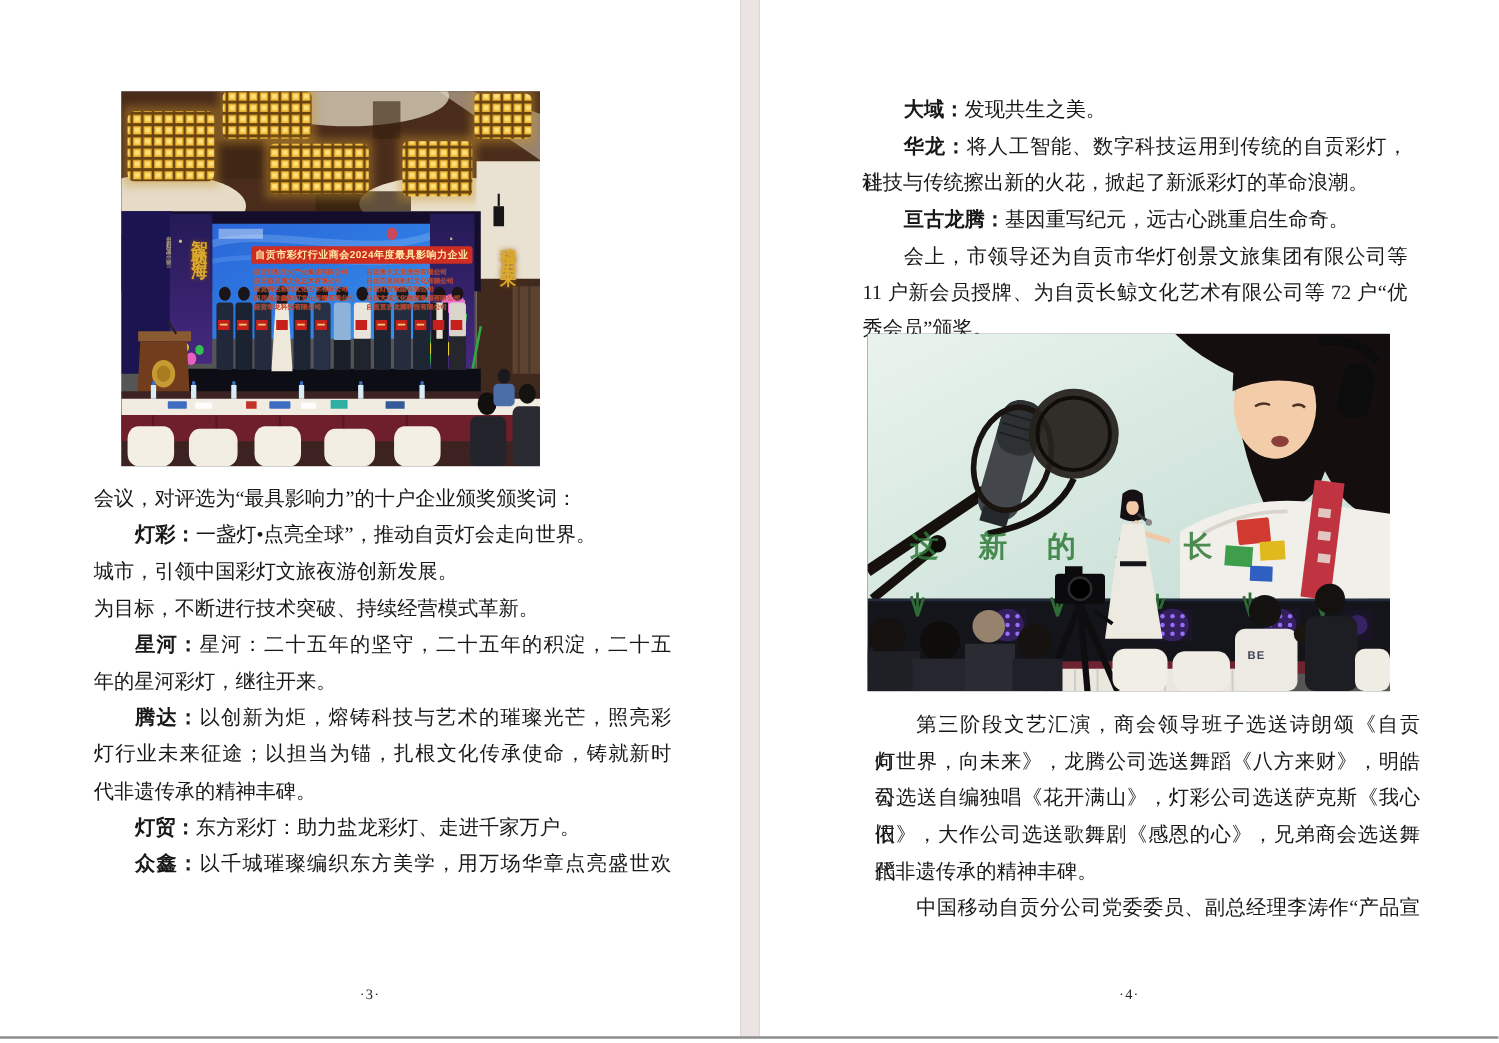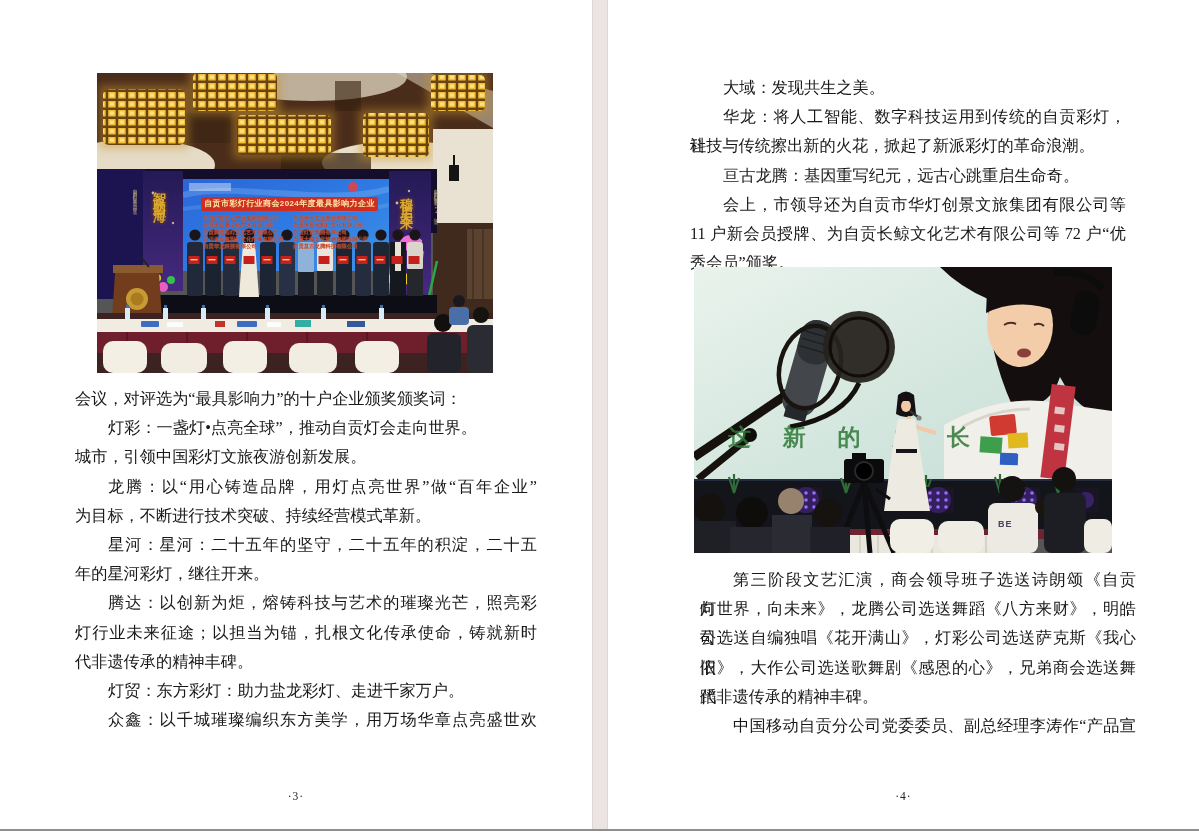--- a/index.html
+++ b/index.html
@@ -11,29 +11,29 @@
   .seam{position:absolute;left:592px;top:0;width:16px;height:830px;background:#ece4e2;
         border-left:1px solid #e0d6d4;border-right:1px solid #e0d6d4;box-sizing:border-box;}
   .bottom-rule{position:absolute;left:0;top:829px;width:1199px;height:2px;background:#8f8f8f;}
 
   
   .text-block{position:absolute;}
   .tb-p3{left:75px;top:385px;width:462px;}
   .tb-p4-top{left:82px;top:74px;width:436px;}
   .tb-p4-bottom{left:92px;top:566px;width:436px;}
   .tline{font-size:16.2px;line-height:29.2px;height:29.2px;color:#181818;text-align:left;}
-  .tline b{font-weight:400;}
+  .tline b{font-weight:700;}
   .tline.ind{text-indent:33px;}
   .tline.just{text-align:justify;text-align-last:justify;}
   .pagenum{position:absolute;top:790px;left:0;width:100%;text-align:center;
            font-size:11.5px;color:#222;letter-spacing:1px;}
 
   
   .photo{position:absolute;overflow:hidden;background:#555;}
-  .photo-award{left:97px;top:73px;width:396px;height:300px;}
+  .photo-award{left:97px;top:73px;width:335px;height:300px;}
   .photo-sing{left:86px;top:267px;width:418px;height:286px;}
   .photo svg{display:block;width:100%;height:100%;}
 
   
   .banner{position:absolute;left:104px;top:124px;width:177px;height:14px;background:#cf2d22;
           border-radius:2px;display:flex;align-items:center;justify-content:center;}
   .banner span{font:bold 8px/1 "Liberation Sans",sans-serif;color:#ffe9a2;letter-spacing:.4px;white-space:nowrap;}
   .companies{position:absolute;top:142px;width:88px;color:#bd3a2b;
              font:bold 5.4px/6.9px "Liberation Sans",sans-serif;text-shadow:0 0 1px rgba(255,214,110,.45);}
   .companies.c1{left:106px;} .companies.c2{left:196px;}
@@ -303,21 +303,20 @@
       <div class="vslogan vs-left">智联四海</div>
       <div class="vslogan vs-right">穆启未来</div>
       <div class="vcaption vc-left">自贡市彩灯行业商会二〇二四年会</div>
       <div class="vcaption vc-right">自贡市彩灯行业商会2024年会</div>
     </div>
 
     <div class="text-block tb-p3">
         <div class="tline"><span>会议，对评选为“最具影响力”的十户企业颁奖颁奖词：</span></div>
         <div class="tline ind"><b>灯彩：</b><span>一盏灯•点亮全球”，推动自贡灯会走向世界。</span></div>
         <div class="tline"><span>城市，引领中国彩灯文旅夜游创新发展。</span></div>
-        <div class="tline ind just"><b>龙腾：</b><span>以“用心铸造品牌，用灯点亮世界”做“百年企业”</span></div>
         <div class="tline"><span>为目标，不断进行技术突破、持续经营模式革新。</span></div>
         <div class="tline ind just"><b>星河：</b><span>星河：二十五年的坚守，二十五年的积淀，二十五</span></div>
         <div class="tline"><span>年的星河彩灯，继往开来。</span></div>
         <div class="tline ind just"><b>腾达：</b><span>以创新为炬，熔铸科技与艺术的璀璨光芒，照亮彩</span></div>
         <div class="tline just"><span>灯行业未来征途；以担当为锚，扎根文化传承使命，铸就新时</span></div>
         <div class="tline"><span>代非遗传承的精神丰碑。</span></div>
         <div class="tline ind"><b>灯贸：</b><span>东方彩灯：助力盐龙彩灯、走进千家万户。</span></div>
         <div class="tline ind just"><b>众鑫：</b><span>以千城璀璨编织东方美学，用万场华章点亮盛世欢</span></div>
       </div>
     <div class="pagenum">·3·</div>

